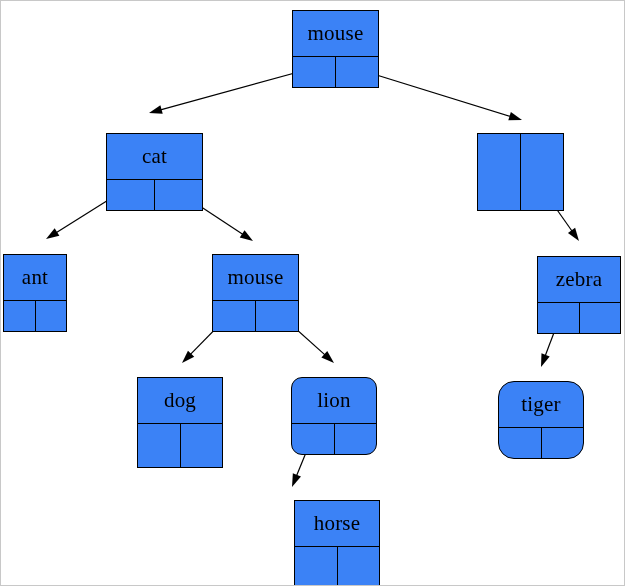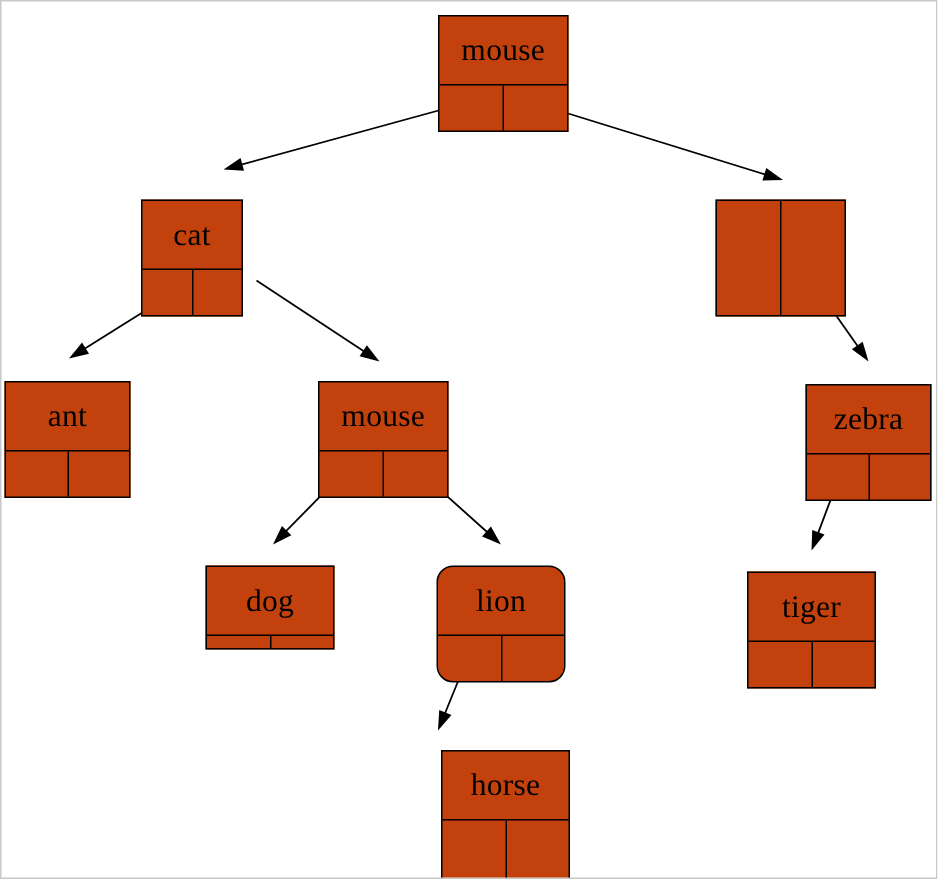--- a/index.html
+++ b/index.html
@@ -22,21 +22,21 @@
     left: 0;
     top: 0;
     width: 625px;
     height: 586px;
     pointer-events: none;
   }
   .node {
     position: absolute;
     box-sizing: border-box;
     border: 1.3px solid #000000;
-    background: #c2410c;
+    background: #3b82f6;
     display: flex;
     flex-direction: column;
   }
   .node-label {
     flex: 0 0 auto;
     height: 45px;
     display: flex;
     align-items: center;
     justify-content: center;
     font-size: 21px;
@@ -100,69 +100,69 @@
       </g>
     </svg>
   <div id="node-layer">
       <div class="node" style="left: 291px; top: 9px; width: 87px; height: 78px;">
         <div class="node-label">mouse</div>
         <div class="node-ptrs">
           <div class="ptr-cell left"></div>
           <div class="ptr-cell right"></div>
         </div>
       </div>
-      <div class="node" style="left: 93px; top: 132px; width: 68px; height: 78px; text-align: center;">
+      <div class="node" style="left: 105px; top: 132px; width: 97px; height: 78px; text-align: center;">
         <div class="node-label">cat</div>
         <div class="node-ptrs">
           <div class="ptr-cell left"></div>
           <div class="ptr-cell right"></div>
         </div>
       </div>
       <div class="node" style="left: 476px; top: 132px; width: 87px; height: 78px;">
         <div class="node-ptrs">
           <div class="ptr-cell left"></div>
           <div class="ptr-cell right"></div>
         </div>
       </div>
-      <div class="node" style="left: 2px; top: 253px; width: 84px; height: 78px;">
+      <div class="node" style="left: 2px; top: 253px; width: 64px; height: 78px;">
         <div class="node-label">ant</div>
         <div class="node-ptrs">
           <div class="ptr-cell left"></div>
           <div class="ptr-cell right"></div>
         </div>
       </div>
       <div class="node" style="left: 211px; top: 253px; width: 87px; height: 78px;">
         <div class="node-label">mouse</div>
         <div class="node-ptrs">
           <div class="ptr-cell left"></div>
           <div class="ptr-cell right"></div>
         </div>
       </div>
       <div class="node" style="left: 536px; top: 255px; width: 84px; height: 78px;">
         <div class="node-label">zebra</div>
         <div class="node-ptrs">
           <div class="ptr-cell left"></div>
           <div class="ptr-cell right"></div>
         </div>
       </div>
-      <div class="node" style="left: 136px; top: 376px; width: 86px; height: 56px;">
+      <div class="node" style="left: 136px; top: 376px; width: 86px; height: 91px;">
         <div class="node-label">dog</div>
         <div class="node-ptrs">
           <div class="ptr-cell left"></div>
           <div class="ptr-cell right"></div>
         </div>
       </div>
       <div class="node" style="left: 290px; top: 376px; width: 86px; height: 78px; border-radius: 11px;">
         <div class="node-label">lion</div>
         <div class="node-ptrs">
           <div class="ptr-cell left"></div>
           <div class="ptr-cell right"></div>
         </div>
       </div>
-      <div class="node" style="left: 497px; top: 380px; width: 86px; height: 78px;">
+      <div class="node" style="left: 497px; top: 380px; width: 86px; height: 78px; border-radius: 16px;">
         <div class="node-label">tiger</div>
         <div class="node-ptrs">
           <div class="ptr-cell left"></div>
           <div class="ptr-cell right"></div>
         </div>
       </div>
       <div class="node" style="left: 248px; top: 499px; width: 86px; height: 100px; margin-left: 45px;">
         <div class="node-label">horse</div>
         <div class="node-ptrs">
           <div class="ptr-cell left"></div>

